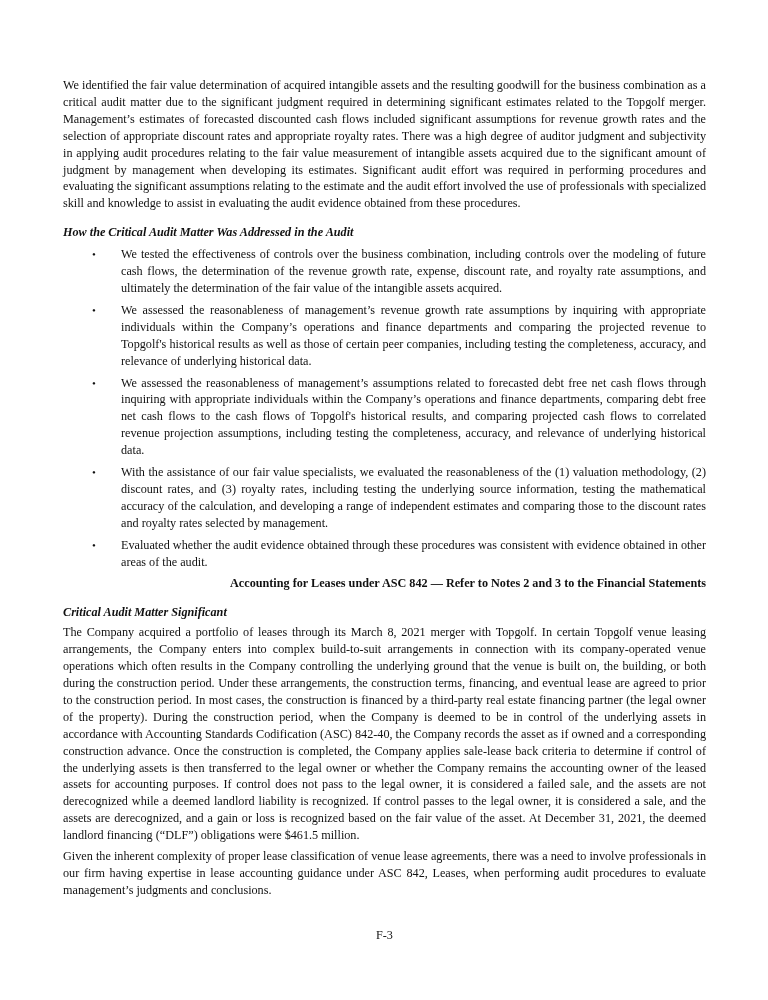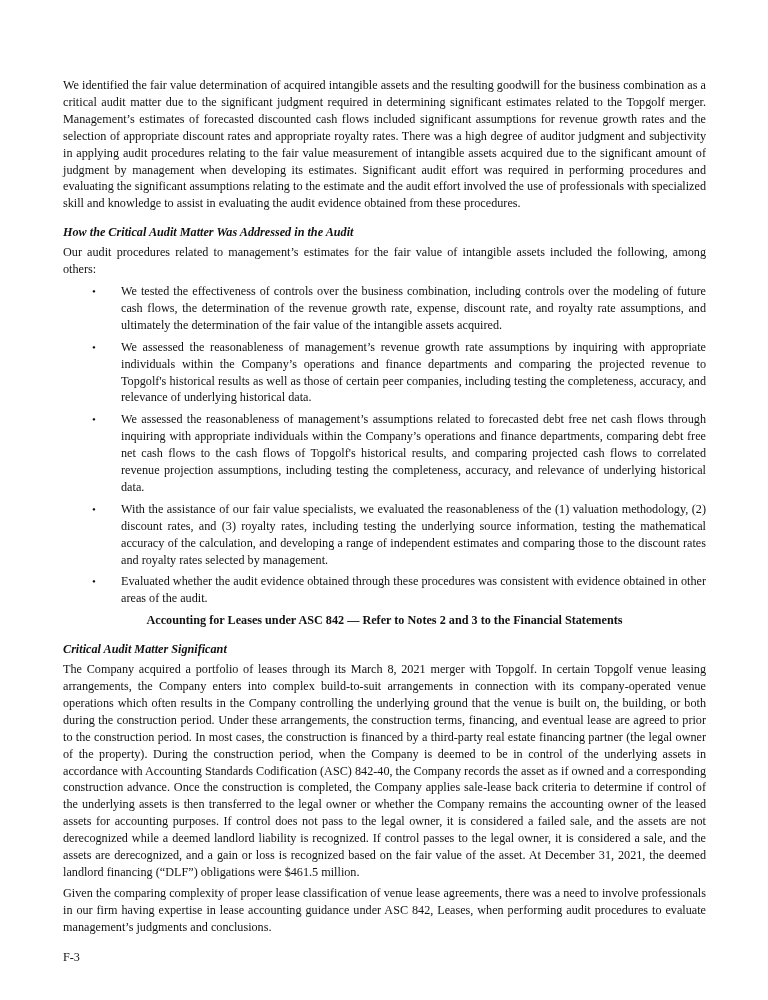--- a/index.html
+++ b/index.html
@@ -28,21 +28,21 @@
   }
   .heading-bold-italic {
     margin: 12px 0 3px 0;
     font-weight: bold;
     font-style: italic;
     text-align: left;
   }
   .heading-bold {
     margin: 4px 0 3px 0;
     font-weight: bold;
-    text-align: center;
+    text-align: right;
   }
   .bullet-list {
     margin: 5px 0 4px 0;
   }
   .bullet-item {
     display: flex;
     padding-left: 29px;
     margin: 0 0 5px 0;
   }
   .bullet-marker {
@@ -50,34 +50,33 @@
     width: 23px;
     font-size: 11px;
     text-align: left;
   }
   .bullet-text {
     flex: 1;
     text-align: justify;
     margin-left: 6px;
   }
   .page-footer {
-    margin-top: 13px;
-    text-align: left;
+    margin-top: 28px;
+    text-align: center;
   }
 </style>
 </head>
 <body>
 
 <div class="page">
 
   <p class="para">We identified the fair value determination of acquired intangible assets and the resulting goodwill for the business combination as a critical audit matter due to the significant judgment required in determining significant estimates related to the Topgolf merger. Management’s estimates of forecasted discounted cash flows included significant assumptions for revenue growth rates and the selection of appropriate discount rates and appropriate royalty rates. There was a high degree of auditor judgment and subjectivity in applying audit procedures relating to the fair value measurement of intangible assets acquired due to the significant amount of judgment by management when developing its estimates. Significant audit effort was required in performing procedures and evaluating the significant assumptions relating to the estimate and the audit effort involved the use of professionals with specialized skill and knowledge to assist in evaluating the audit evidence obtained from these procedures.</p>
 
   <p class="heading-bold-italic">How the Critical Audit Matter Was Addressed in the Audit</p>
 
-  <p class="para">Our audit procedures related to management’s estimates for the fair value of intangible assets included the following, among others:</p>
 
   <div class="bullet-list">
 
   <div class="bullet-item">
       <span class="bullet-marker">•</span>
       <span class="bullet-text">We tested the effectiveness of controls over the business combination, including controls over the modeling of future cash flows, the determination of the revenue growth rate, expense, discount rate, and royalty rate assumptions, and ultimately the determination of the fair value of the intangible assets acquired.</span>
     </div>
       <div class="bullet-item">
       <span class="bullet-marker">•</span>
       <span class="bullet-text">We assessed the reasonableness of management’s revenue growth rate assumptions by inquiring with appropriate individuals within the Company’s operations and finance departments and comparing the projected revenue to Topgolf's historical results as well as those of certain peer companies, including testing the completeness, accuracy, and relevance of underlying historical data.</span>
@@ -95,19 +94,19 @@
       <span class="bullet-text">Evaluated whether the audit evidence obtained through these procedures was consistent with evidence obtained in other areas of the audit.</span>
     </div>
     </div>
 
   <p class="heading-bold">Accounting for Leases under ASC 842 — Refer to Notes 2 and 3 to the Financial Statements</p>
 
   <p class="heading-bold-italic">Critical Audit Matter Significant</p>
 
   <p class="para">The Company acquired a portfolio of leases through its March 8, 2021 merger with Topgolf. In certain Topgolf venue leasing arrangements, the Company enters into complex build-to-suit arrangements in connection with its company-operated venue operations which often results in the Company controlling the underlying ground that the venue is built on, the building, or both during the construction period. Under these arrangements, the construction terms, financing, and eventual lease are agreed to prior to the construction period. In most cases, the construction is financed by a third-party real estate financing partner (the legal owner of the property). During the construction period, when the Company is deemed to be in control of the underlying assets in accordance with Accounting Standards Codification (ASC) 842-40, the Company records the asset as if owned and a corresponding construction advance. Once the construction is completed, the Company applies sale-lease back criteria to determine if control of the underlying assets is then transferred to the legal owner or whether the Company remains the accounting owner of the leased assets for accounting purposes. If control does not pass to the legal owner, it is considered a failed sale, and the assets are not derecognized while a deemed landlord liability is recognized. If control passes to the legal owner, it is considered a sale, and the assets are derecognized, and a gain or loss is recognized based on the fair value of the asset. At December 31, 2021, the deemed landlord financing (“DLF”) obligations were $461.5 million.</p>
 
-  <p class="para">Given the comparing complexity of proper lease classification of venue lease agreements, there was a need to involve professionals in our firm having expertise in lease accounting guidance under ASC 842, Leases, when performing audit procedures to evaluate management’s judgments and conclusions.</p>
+  <p class="para">Given the inherent complexity of proper lease classification of venue lease agreements, there was a need to involve professionals in our firm having expertise in lease accounting guidance under ASC 842, Leases, when performing audit procedures to evaluate management’s judgments and conclusions.</p>
 
   <div class="page-footer">
     <span>F-3</span>
   </div>
 
 </div>
 
 </body></html>

